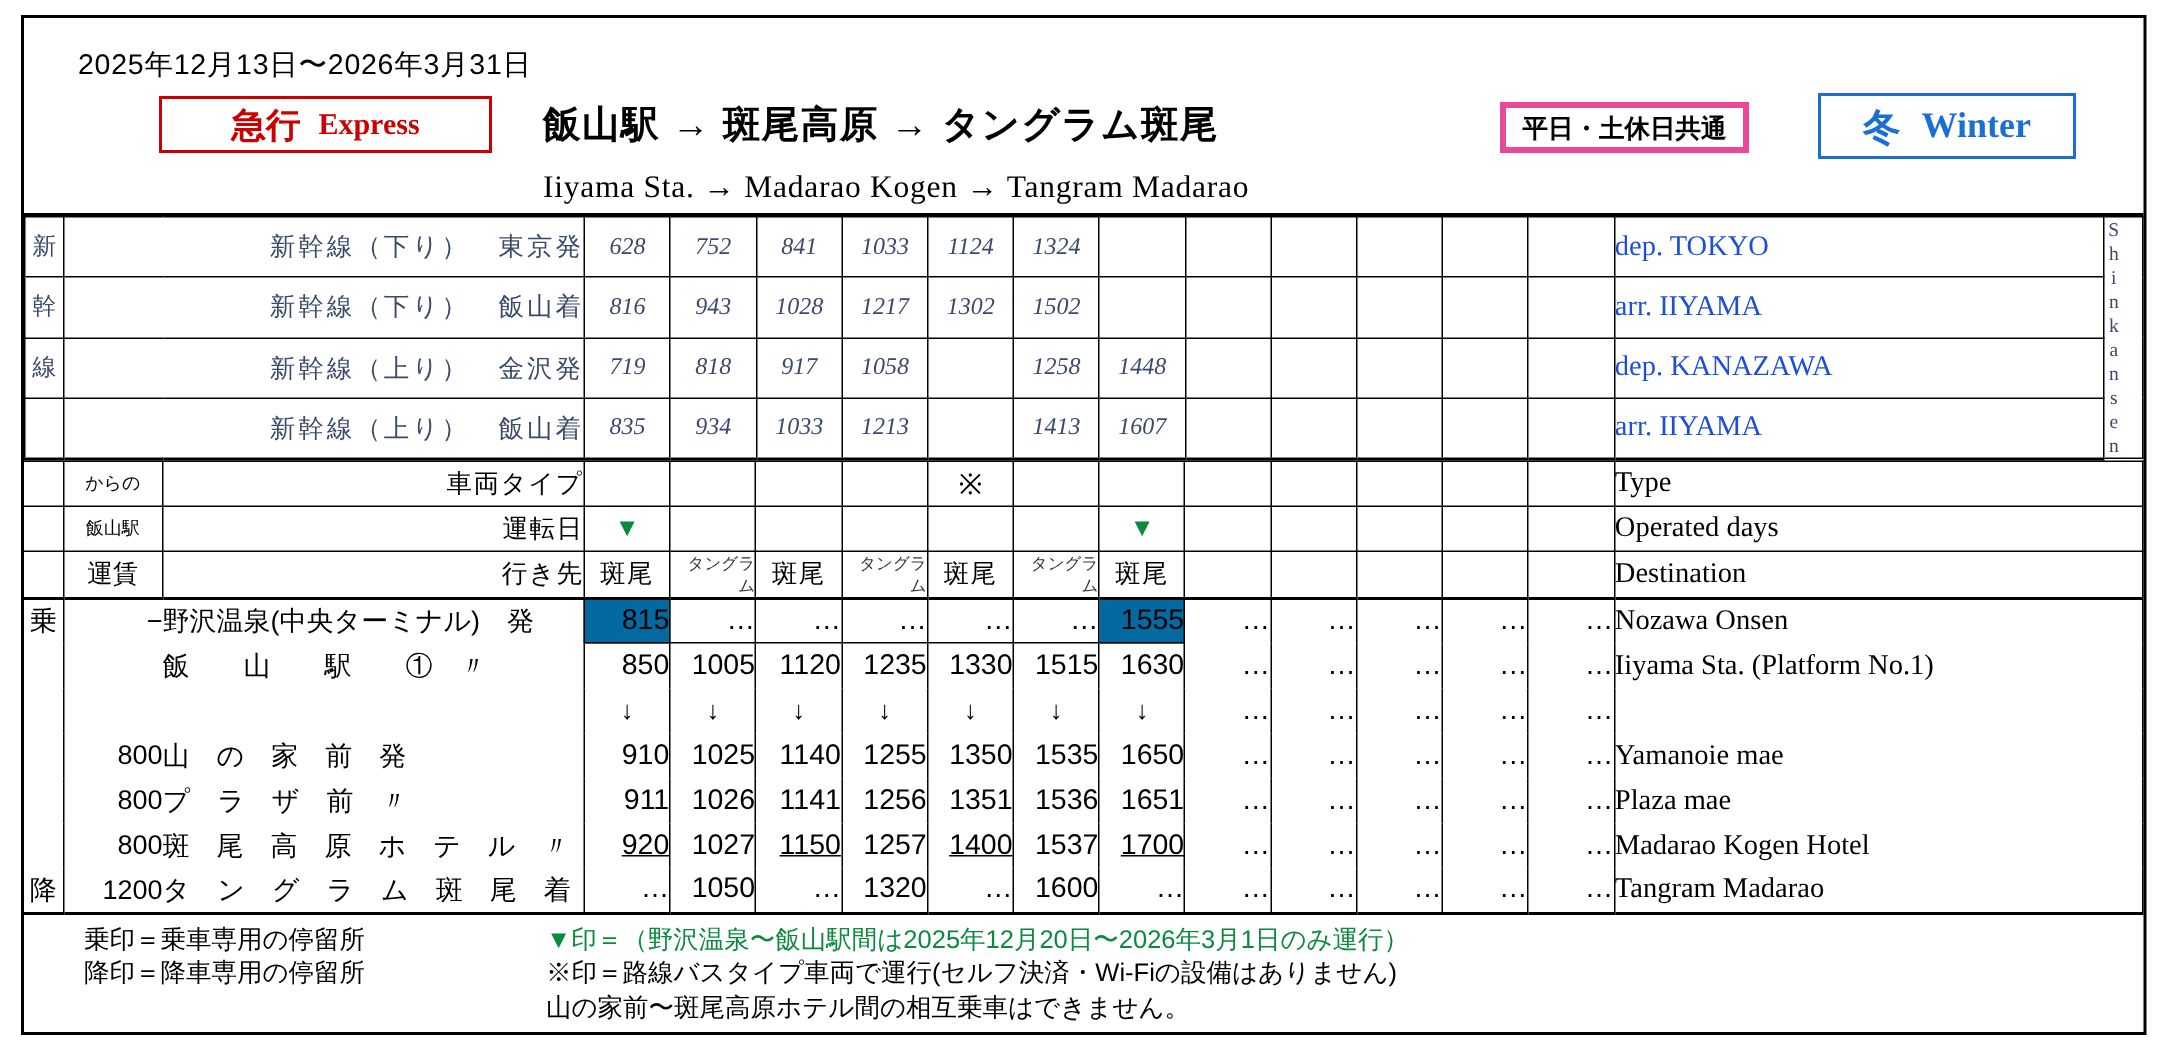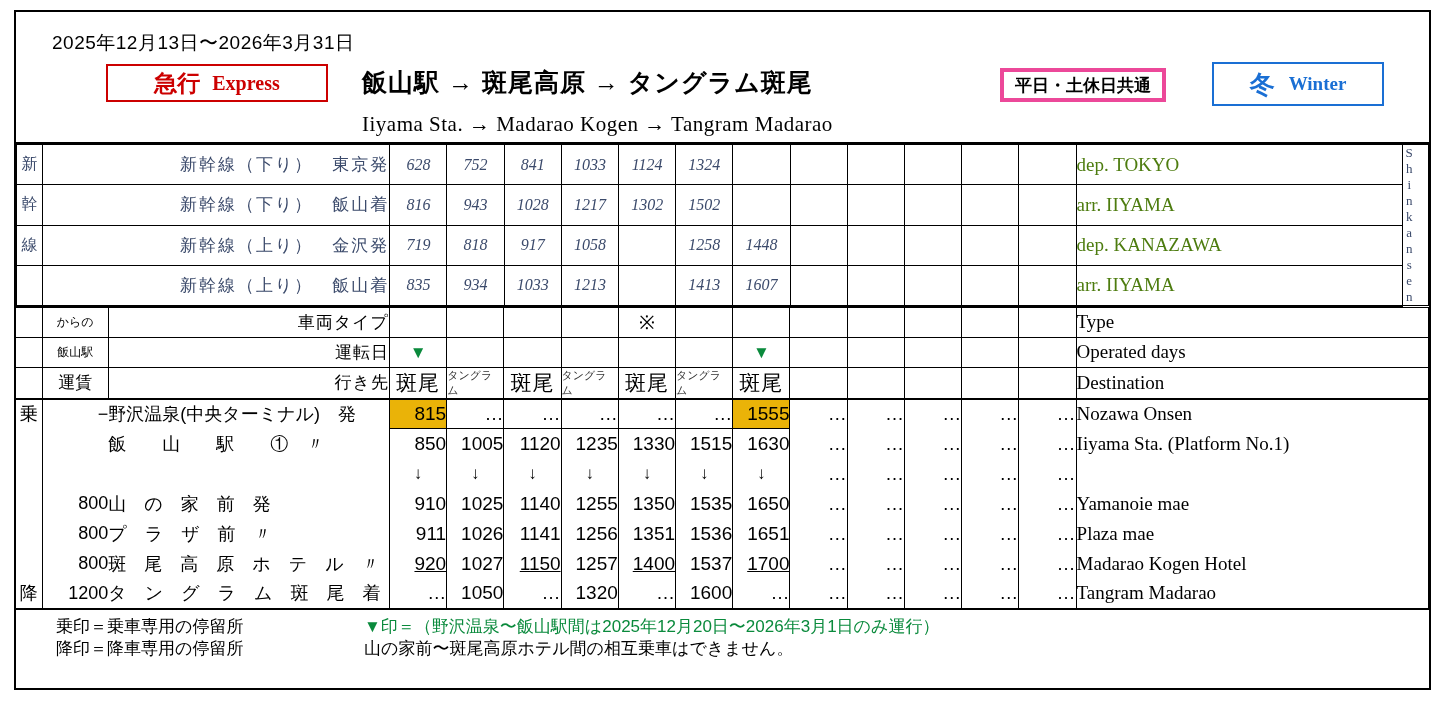--- a/index.html
+++ b/index.html
@@ -45,21 +45,21 @@
     display:flex;align-items:center;justify-content:center;
     font-size:17px;font-weight:bold;font-family:"Liberation Sans", sans-serif;
   }
   .winter-box{
     position:absolute;left:1196px;top:50px;width:172px;height:44px;
     border:2px solid #1a6fd4;box-sizing:border-box;
     display:flex;align-items:center;justify-content:center;gap:14px;
     color:#1a6fd4;
   }
   .winter-jp{font-size:25px;font-weight:bold;font-family:"Liberation Sans", sans-serif;}
-  .winter-en{font-size:19px;font-weight:bold;}
+  .winter-en{font-size:24px;font-weight:bold;}
 
   
   table.grid{border-collapse:collapse;table-layout:fixed;width:100%;}
   table.grid td{border:1px solid #000;padding:0;height:30px;box-sizing:border-box;}
 
   .sk-side{
     width:26px;text-align:center;font-size:16px;
     font-family:"Liberation Sans", sans-serif;
     color:#3b4a6b;
   }
@@ -71,52 +71,52 @@
   }
   .sk-label{
     text-align:right;padding-right:10px;font-size:17px;color:#3b4a6b;
     font-family:"Liberation Sans", sans-serif;letter-spacing:2px;
   }
   .sk-time{
     text-align:center;font-size:16px;font-style:italic;color:#3b4a6b;
     font-family:"Liberation Serif", serif;
   }
   .sk-en{
-    padding-left:10px;font-size:19px;color:#4d7c0f;
+    padding-left:10px;font-size:19px;color:#1d4ed8;
     font-family:"Liberation Serif", serif;
   }
 
   .lbl-jp{
     text-align:right;padding-right:8px;font-size:17px;
     font-family:"Liberation Sans", sans-serif;letter-spacing:1px;
   }
   .lbl-en{padding-left:10px;font-size:19px;font-family:"Liberation Serif", serif;}
   .small-jp{
     text-align:center;font-size:12px;font-family:"Liberation Sans", sans-serif;
   }
   .cell-c{text-align:center;font-size:19px;font-family:"Liberation Sans", sans-serif;}
   .tri{color:#0a8a3c;font-size:17px;line-height:1;}
   .dest{
-    text-align:center;font-size:21px;font-family:"Liberation Sans", sans-serif;
+    text-align:center;font-size:17px;font-family:"Liberation Sans", sans-serif;
     letter-spacing:1px;
     margin-top:24px;
   }
   .dest-small{
-    text-align:left;font-size:11px;font-family:"Liberation Sans", sans-serif;
+    text-align:right;font-size:11px;font-family:"Liberation Sans", sans-serif;
     color:#333;letter-spacing:0px;
   }
   .stop-jp{
     font-size:18px;font-family:"Liberation Sans", sans-serif;
     padding-left:8px;padding-right:8px;white-space:nowrap;
   }
   .stop-en{padding-left:10px;font-size:19px;font-family:"Liberation Serif", serif;margin-left:17px;}
   .fare{text-align:right;padding-right:8px;font-size:18px;font-family:"Liberation Sans", sans-serif;}
   .ride{text-align:center;font-size:18px;font-family:"Liberation Sans", sans-serif;}
   .tm{text-align:right;padding-right:8px;font-size:19px;font-family:"Liberation Sans", sans-serif;}
-  .tm.hl{background:#eab308;}
+  .tm.hl{background:#0369a1;}
   .arrowcell{text-align:center;font-size:17px;font-family:"Liberation Sans", sans-serif;}
   .nb-l{border-left:none !important;}
   .nb-r{border-right:none !important;}
   .nb-t{border-top:none !important;}
   .nb-b{border-bottom:none !important;}
   .thick-b{border-bottom:2px solid #000 !important;}
   .ul{ text-decoration:underline; }
 
   
   .notes{position:relative;padding:6px 0 0 16px;}
@@ -468,20 +468,21 @@
       </tbody>
     </table>
 
     <div class="notes">
       <div class="note-left">
         <div>乗印＝乗車専用の停留所</div>
         <div>降印＝降車専用の停留所</div>
       </div>
       <div class="note-right">
         <div class="note-green">▼印＝（野沢温泉〜飯山駅間は2025年12月20日〜2026年3月1日のみ運行）</div>
+        <div>※印＝路線バスタイプ車両で運行(セルフ決済・Wi-Fiの設備はありません)</div>
         <div>山の家前〜斑尾高原ホテル間の相互乗車はできません。</div>
       </div>
       <div class="note-blue">
         <div>北陸新幹線の時刻は、参考掲載です。定期列車の最終接続便を記載しています。</div>
 
       </div>
     </div>
 
   </div>
 </div>

